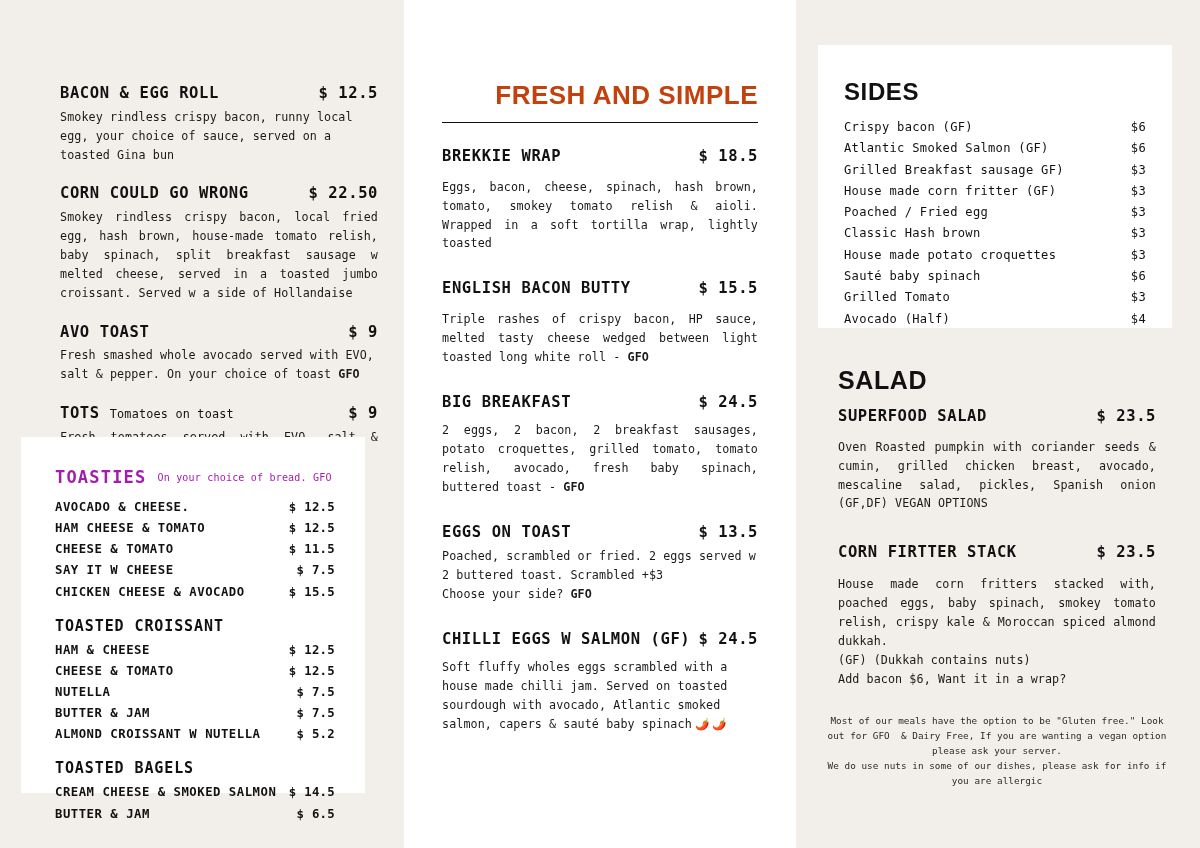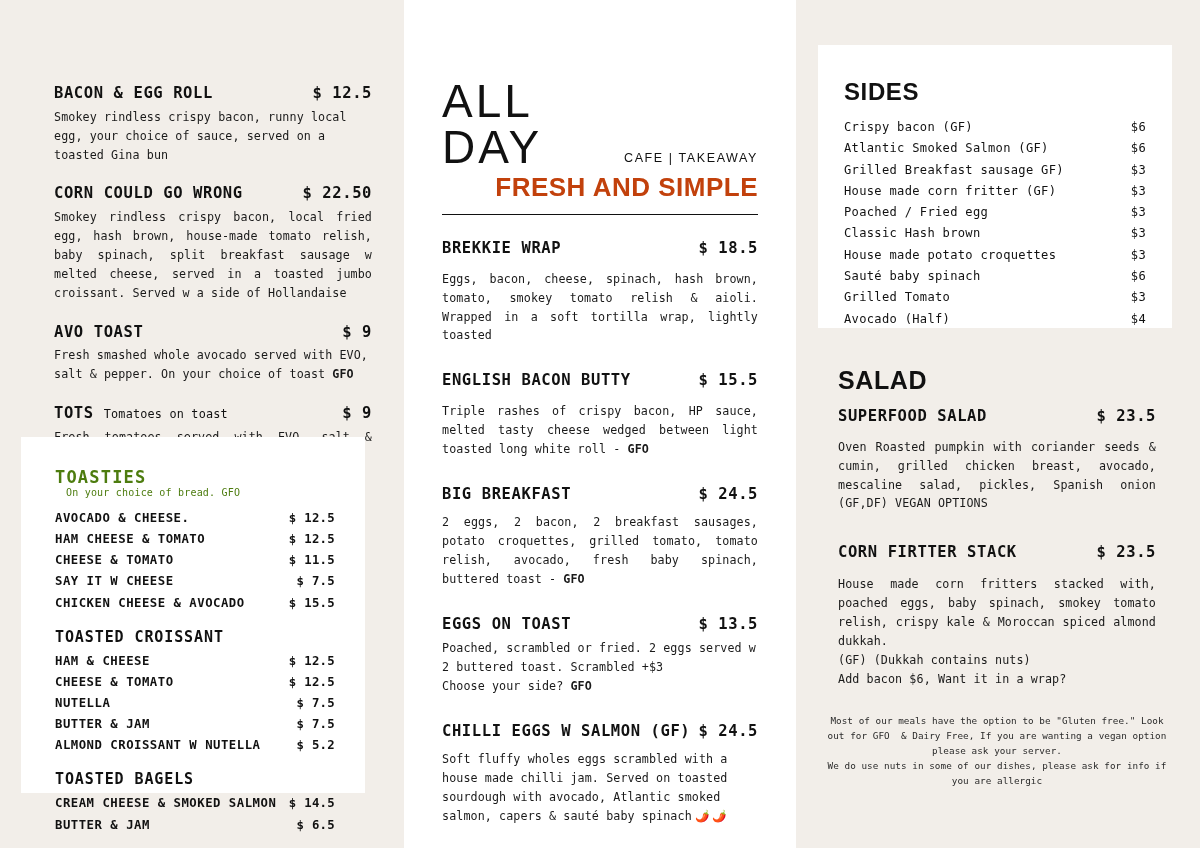--- a/index.html
+++ b/index.html
@@ -19,21 +19,21 @@
   .box-toasties {
     position:absolute; left:21px; top:437px; width:344px; height:356px;
     background:#FFFFFF;
   }
   .box-sides {
     position:absolute; left:818px; top:45px; width:354px; height:283px;
     background:#FFFFFF;
   }
 
   
-  .col-left  { position:absolute; left:0;   top:0; width:340px; height:848px; }
+  .col-left  { position:absolute; left:6px;   top:0; width:340px; height:848px; }
 
   .pad-left  { position:absolute; left:54px; top:84px; width:318px; }
   .pad-center{ position:absolute; left:442px; top:78px; width:316px; }
 
   
   .item { margin-bottom:20px; }
   .item-head {
     display:flex; align-items:baseline; justify-content:space-between;
     font-weight:bold; font-size:15.5px; letter-spacing:0.6px;
     color:#111; line-height:1.2;
@@ -73,22 +73,22 @@
     border-bottom:1.6px solid #111; margin-top:11px; width:100%;
   }
 
   
   .sec-title {
     font-family:"Liberation Sans", sans-serif;
     font-size:25px; font-weight:bold; letter-spacing:0.6px;
     color:#111;
   }
   .toasties-title {
-    display:flex; align-items:flex-start;
-    font-size:17px; font-weight:bold; letter-spacing:1.2px; color:#4d7c0f;flex-direction:column;
+    display:flex; align-items:center;
+    font-size:17px; font-weight:bold; letter-spacing:1.2px; color:#a21caf;
   }
   .toasties-note {
     font-size:10px; font-weight:normal; margin-left:11px; letter-spacing:0.2px;
   }
   .sub-head {
     font-size:15px; font-weight:bold; letter-spacing:0.9px;
     color:#111; margin:14px 0 5px 0;
   }
 
   
@@ -228,24 +228,20 @@
           <span class="pprice">$ 6.5</span>
         </div>
       </div>
 
     </div>
   </div>
 
   <div class="pad-center">
 
     <div class="brand">
-      <div class="brand-row1">
-        <span class="brand-main">ALL DAY</span>
-        <span class="brand-tag">CAFE | TAKEAWAY</span>
-      </div>
       <div class="brand-row2">FRESH AND SIMPLE</div>
       <div class="brand-rule"></div>
     </div>
 
     <div style="margin-top:24px;">
 
       <div class="item" style="margin-bottom:26px;">
         <div class="item-head">
           <span class="item-name">BREKKIE WRAP</span>
           <span class="item-price">$ 18.5</span>

